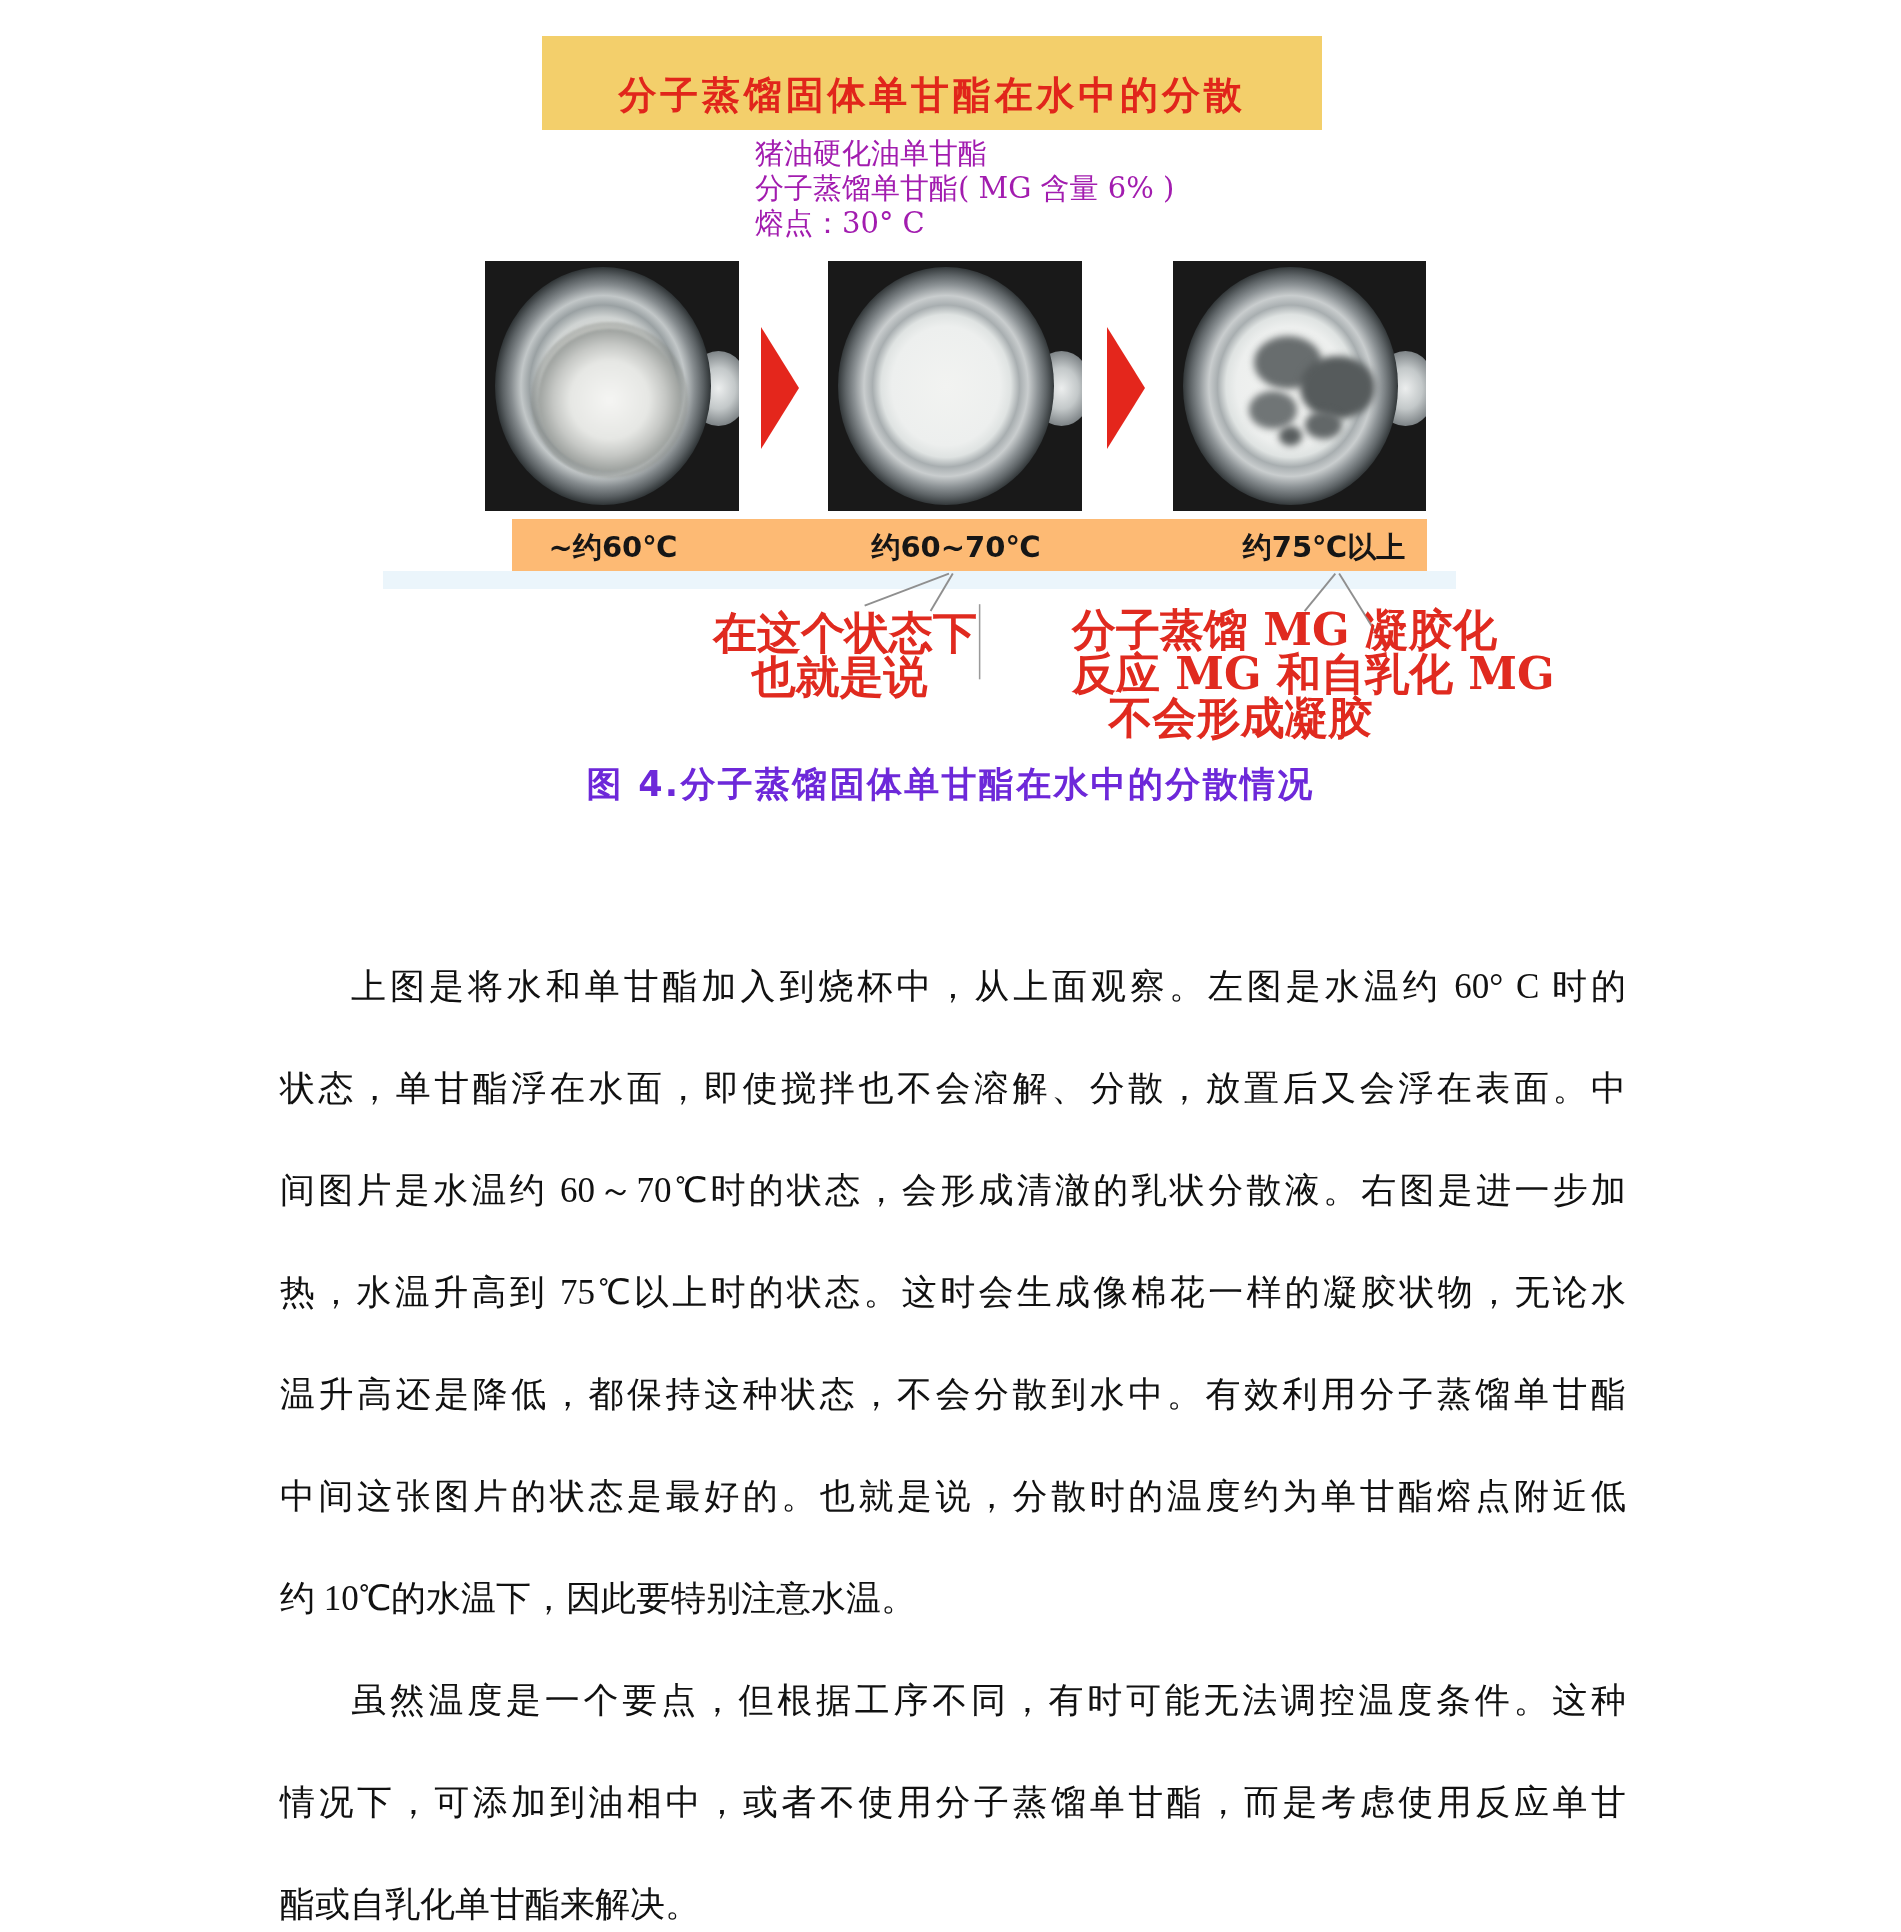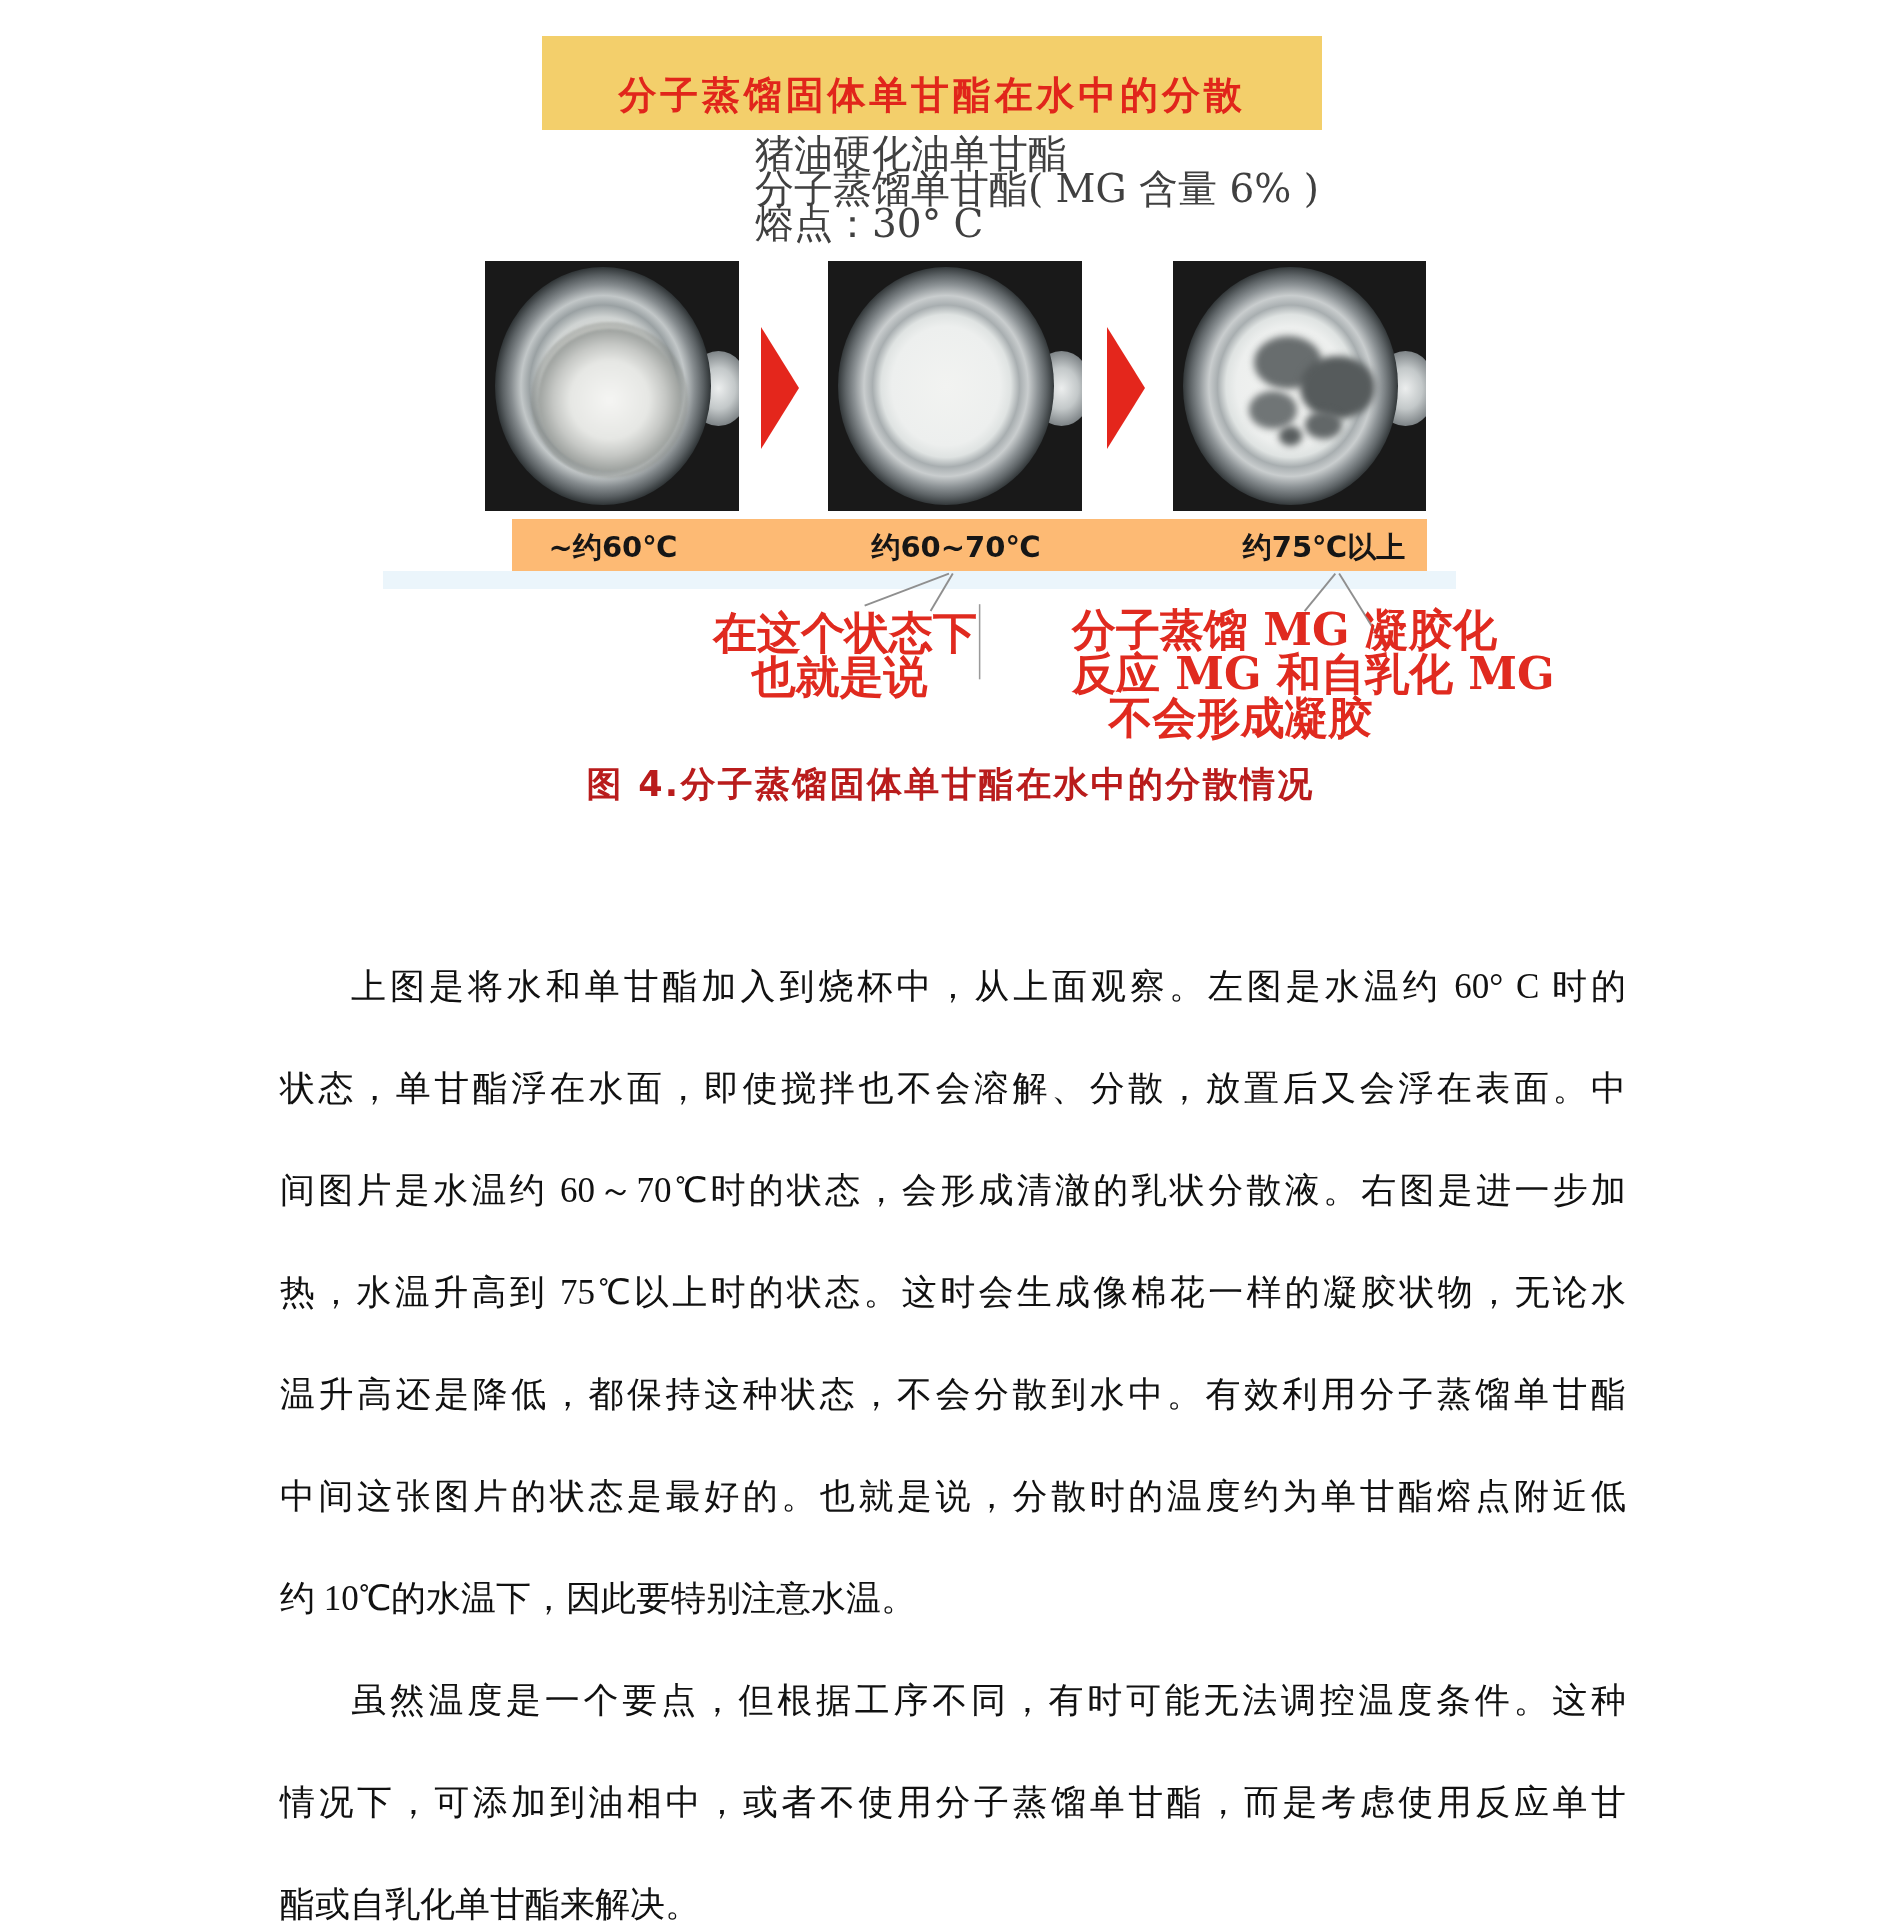--- a/index.html
+++ b/index.html
@@ -29,23 +29,23 @@
     font-size:38px;
     font-weight:bold;
     letter-spacing:3.8px;
     font-family:"DejaVu Serif", serif;
     white-space:nowrap;
   }
   
   .product-info{
     position:absolute;
     left:755px; top:136px;
-    font-size:39px;
+    font-size:29px;
     line-height:35px;
-    color:#404040;
+    color:#a21caf;
     font-family:"DejaVu Serif", serif;
   }
   
   .photo{
     position:absolute;
     top:261px;
     width:254px; height:250px;
     background:#191919;
     overflow:hidden;
   }
@@ -154,21 +154,21 @@
   #note-mid{left:713px; top:611px; width:253px;}
   #note-right{left:1072px; top:608px; width:337px;}
   
   .caption{
     position:absolute;
     left:0; top:761px;
     width:1901px;
     text-align:center;
     font-size:35px;
     font-weight:bold;
-    color:#b91c1c;
+    color:#6d28d9;
     font-family:"DejaVu Sans", sans-serif;
     letter-spacing:2.3px;
   }
   
   .body-text{
     position:absolute;
     left:280px; top:936px;
     width:1346px;
   }
   .bodyline{

